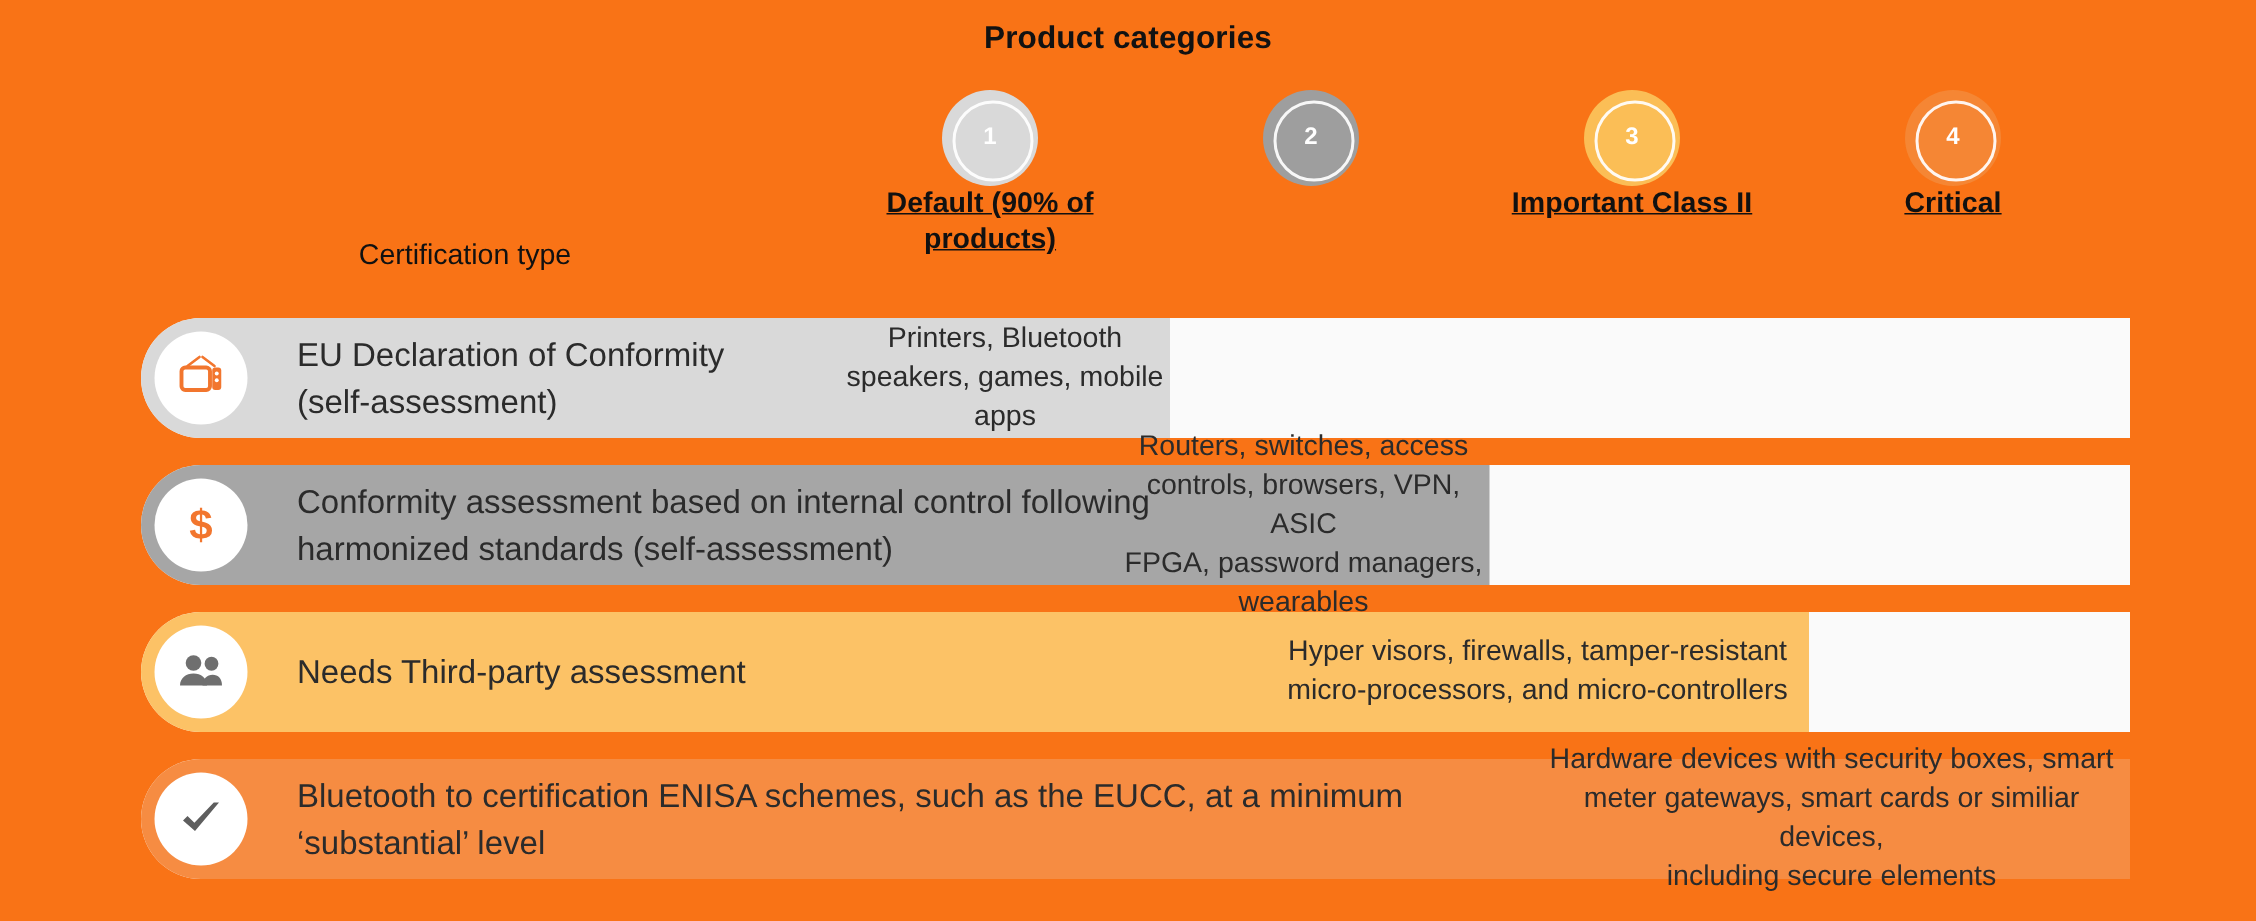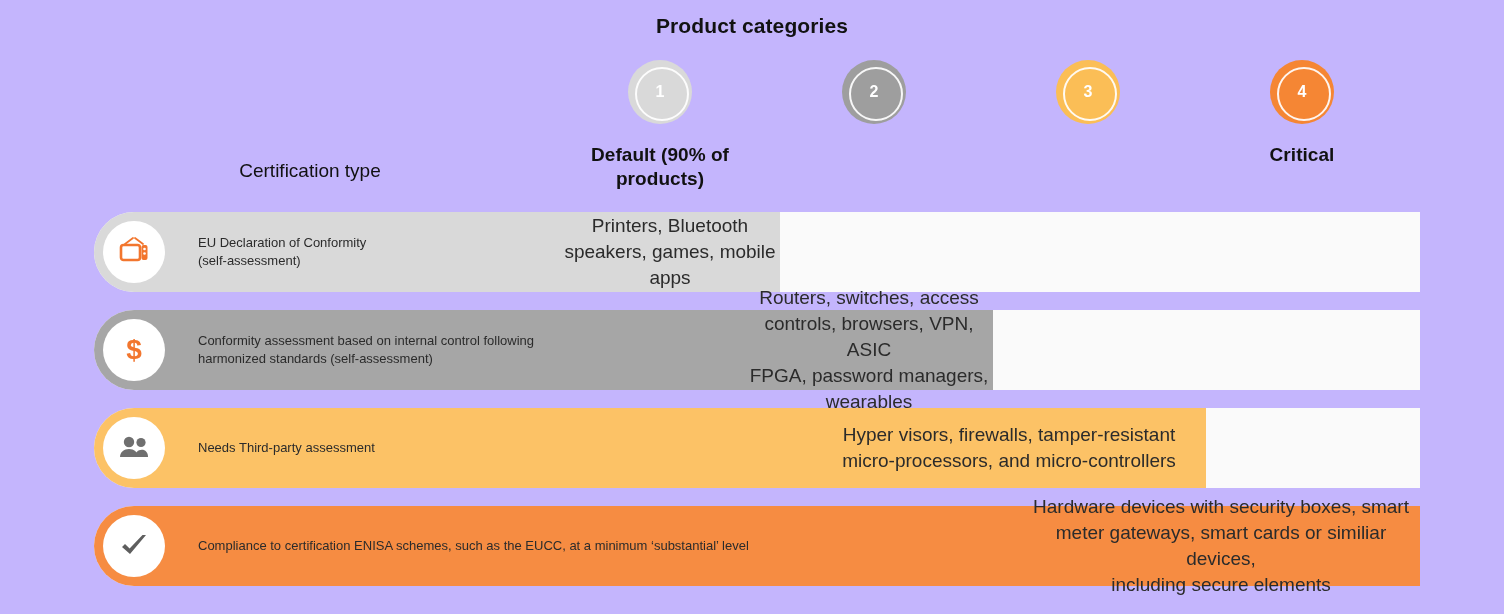--- a/index.html
+++ b/index.html
@@ -7,21 +7,21 @@
     width: 1504px;
     height: 614px;
     background: #ffffff;
     font-family: "Liberation Sans", sans-serif;
     overflow: hidden;
   }
   .canvas {
     position: relative;
     width: 1504px;
     height: 614px;
-    background: #c4b5fd;
+    background: #f97316;
   }
 
   
   .chart-title {
     position: absolute;
     left: 0; top: 14px;
     width: 1504px;
     text-align: center;
     font-size: 21px;
     font-weight: 700;
@@ -55,26 +55,26 @@
   }
   .badge-num {
     position: relative;
     z-index: 2;
     font-size: 16px;
     font-weight: 700;
     color: #ffffff;
     line-height: 1;
   }
   .col-label {
-    margin-top: 19px;
     font-size: 19px;
     font-weight: 700;
     color: #111111;
     line-height: 1.28;
     letter-spacing: 0.05px;
+    text-decoration: underline;
   }
 
   
   .row-head-title {
     position: absolute;
     left: 100px;
     top: 160px;
     width: 420px;
     text-align: center;
     font-size: 19px;
@@ -113,21 +113,21 @@
     justify-content: center;
     z-index: 4;
   }
   .cert-label {
     position: absolute;
     left: 104px;
     top: 0;
     height: 80px;
     display: flex;
     align-items: center;
-    font-size: 13px;
+    font-size: 22px;
     color: #2b2b2b;
     line-height: 1.42;
     z-index: 3;
     white-space: pre-line;
   }
   .cell {
     position: absolute;
     top: 0;
     height: 80px;
     display: flex;
@@ -158,20 +158,21 @@
   <div class="col-head" style="left:774px;">
     <div class="badge" style="background:#9e9e9e;">
       <span class="badge-num">2</span>
     </div>
   </div>
 
   <div class="col-head" style="left:988px;">
     <div class="badge" style="background:#fbbe56;">
       <span class="badge-num">3</span>
     </div>
+    <div class="col-label">Important Class II</div>
   </div>
 
   <div class="col-head" style="left:1202px;">
     <div class="badge" style="background:#f58634;">
       <span class="badge-num">4</span>
     </div>
     <div class="col-label">Critical</div>
   </div>
 
   <div class="row-head-title">Certification type</div>
@@ -216,31 +217,31 @@
     <div class="bar" style="width:1112px;background:#fcc266;"></div>
     <div class="icon-holder">
       <svg width="36" height="28" viewBox="0 0 36 28" aria-hidden="true">
         <circle cx="13" cy="8" r="5.2" fill="#6f6f6f"></circle>
         <circle cx="25" cy="8.5" r="4.6" fill="#6f6f6f"></circle>
         <path d="M4 23c0-5 4-8 9-8s9 3 9 8z" fill="#6f6f6f"></path>
         <path d="M19 23c0-4.4 3-7.2 6.8-7.2 3.6 0 6.2 2.6 6.2 7.2z" fill="#6f6f6f"></path>
       </svg>
     </div>
     <div class="cert-label" style="width:560px;text-align:right;">Needs Third-party assessment</div>
-    <div class="cell" style="left:734px;width:362px;">Hyper visors, firewalls, tamper-resistant
+    <div class="cell" style="left:750px;width:362px;">Hyper visors, firewalls, tamper-resistant
 micro-processors, and micro-controllers</div>
   </div>
 
   <div class="row" style="top:506px;">
     <div class="track"></div>
     <div class="bar" style="width:1326px;background:#f68c42;border-radius:40px 0 0 40px;"></div>
     <div class="icon-holder">
       <svg width="34" height="30" viewBox="0 0 34 30" aria-hidden="true">
         <path d="M5 16 L13 23 L29 4 L25.5 4 L12.6 17.5 L8 13 Z" fill="#5e5e5e"></path>
       </svg>
     </div>
-    <div class="cert-label" style="width:830px;">Compliance to certification ENISA schemes, such as the EUCC, at a minimum ‘substantial’ level</div>
+    <div class="cert-label" style="width:830px;">Bluetooth to certification ENISA schemes, such as the EUCC, at a minimum ‘substantial’ level</div>
     <div class="cell" style="left:928px;width:398px;">Hardware devices with security boxes, smart
 meter gateways, smart cards or similiar devices,
 including secure elements</div>
   </div>
 
 </div>
 
 </body></html>

